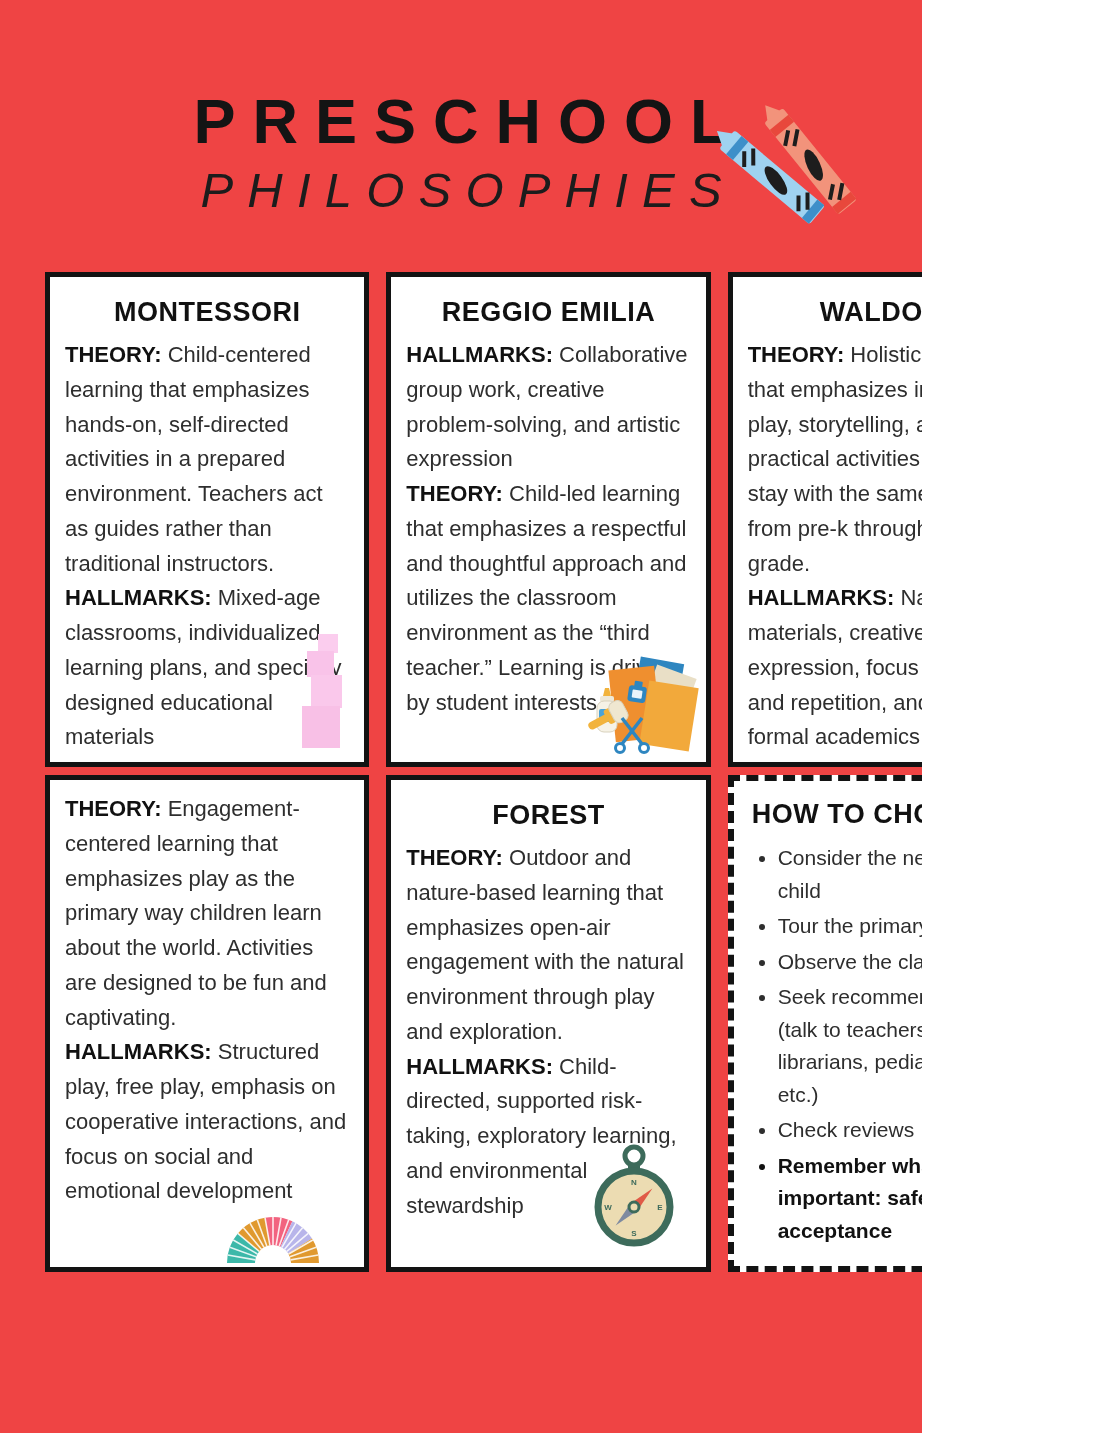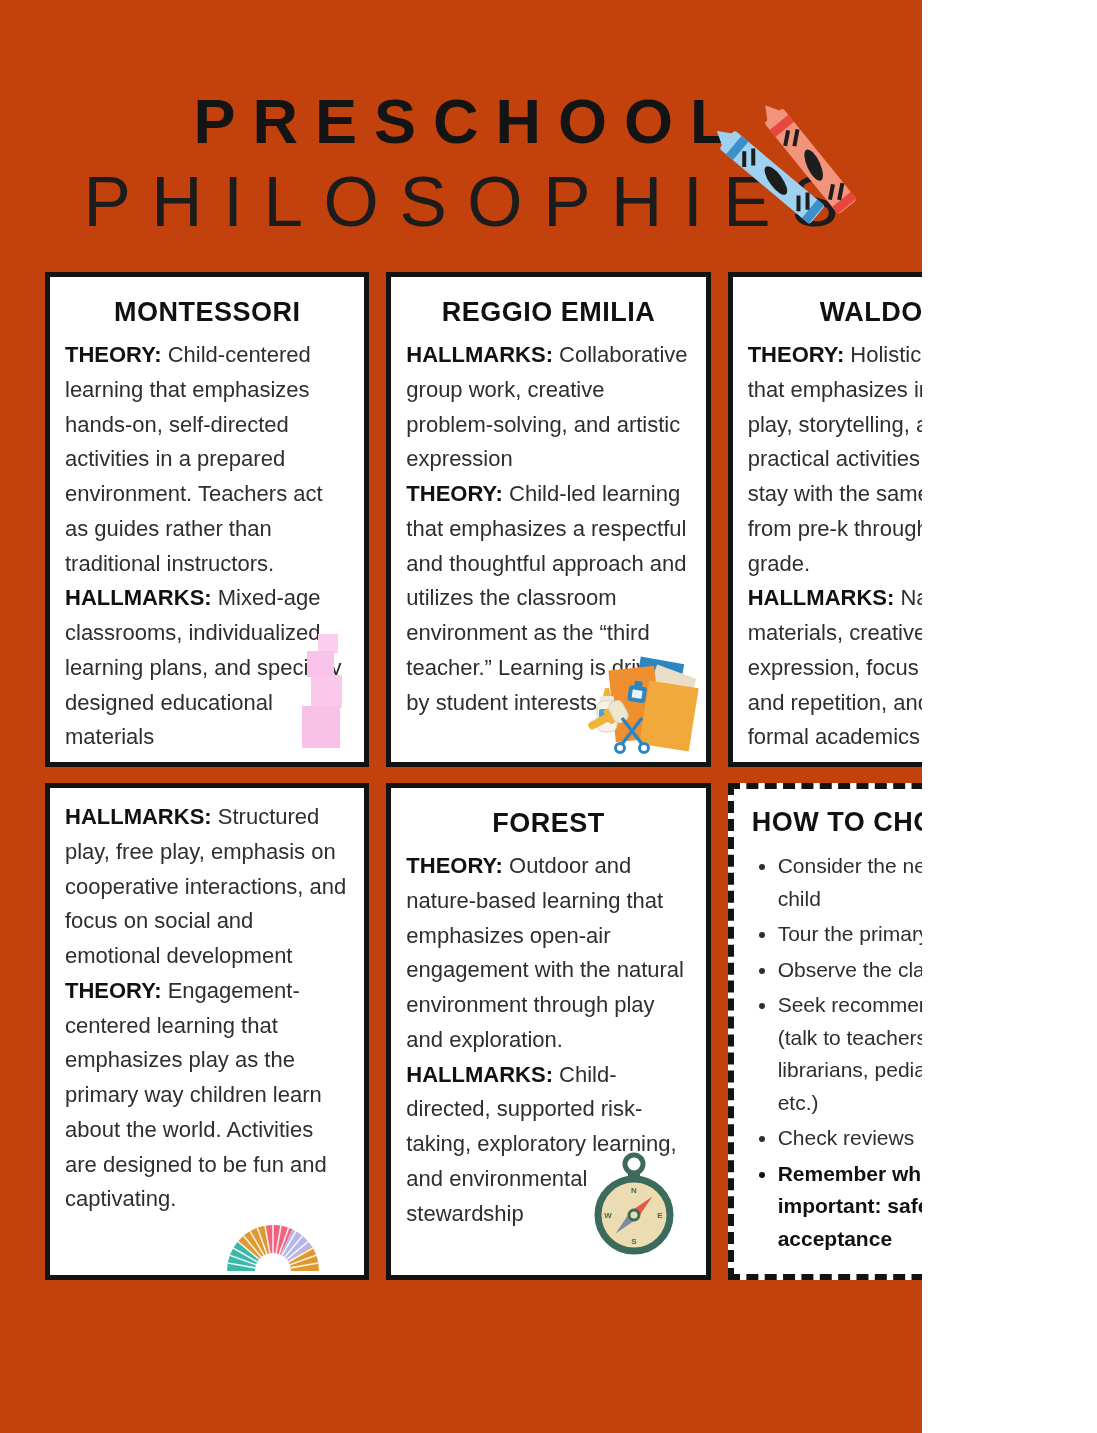--- a/index.html
+++ b/index.html
@@ -1,35 +1,35 @@
 <!DOCTYPE html>
 <html><head>
 <meta charset="utf-8">
 <style>
   html,body { margin:0; padding:0; background:#ffffff; }
   .page {
-    position:relative; width:922px; height:1433px; background:#c2410c;
+    position:relative; width:922px; height:1433px; background:#ef4444;
     font-family:"Liberation Sans", sans-serif; overflow:hidden;
   }
   
   .title-wrap { padding-top:90px; text-align:center; color:#141414; }
   .title-line1 {
     font-size:63px; font-weight:800; letter-spacing:0.27em; text-indent:0.27em;
     line-height:1; margin:0; color:#141414;
   }
   .title-line2 {
-    font-size:71px; font-weight:400; letter-spacing:0.29em; text-indent:0.29em;
-    line-height:1; margin:13px 0 0 0; color:#1c1c1c;
+    font-size:49px; font-weight:400; letter-spacing:0.29em; text-indent:0.29em;
+    line-height:1; margin:13px 0 0 0; color:#1c1c1c;font-style:italic;
   }
   .crayons { position:absolute; top:102px; right:50px; width:172px; height:152px; }
   
   .grid {
     position:absolute; left:45px; top:272px; width:1007px;
     display:grid; grid-template-columns:repeat(3,1fr);
-    grid-template-rows:495px 497px; gap:16px 17px;
+    grid-template-rows:495px 497px; gap:8px 17px;
   }
   .card {
     position:relative; box-sizing:border-box; background:#fff;
     border:5px solid #131313; padding:12px 15px 10px 15px;
   }
   .card h2 {
     margin:8px 0 10px 0; text-align:center; font-size:27px; font-weight:bold;
     letter-spacing:0.5px; color:#111111;
   }
   .card p { margin:0; font-size:22px; line-height:1.58; color:#2e2e2e; }
@@ -144,22 +144,22 @@
         <g transform="translate(78,26) rotate(12)">
           <ellipse cx="0" cy="8" rx="15" ry="16" fill="#c0754a"></ellipse>
           <path d="M6,2 Q11,9 6,18" stroke="#d99a6f" stroke-width="2.5" fill="none"></path>
           <rect x="-2" y="-20" width="4" height="10" rx="2" fill="#8a4e2c" transform="rotate(14)"></rect>
           <path d="M-17,1 Q-17,-11 0,-11 Q17,-11 17,1 Q9,5 0,5 Q-9,5 -17,1 Z" fill="#8a4e2c"></path>
         </g>
       </svg>
     </section>
 
     <section class="card">
+      <p><strong>THEORY:</strong> <span>Engagement-centered learning that emphasizes play as the primary way children learn about the world. Activities are designed to be fun and captivating.</span></p>
       <p><strong>HALLMARKS:</strong> <span>Structured play, free play, emphasis on cooperative interactions, and focus on social and emotional development</span></p>
-      <p><strong>THEORY:</strong> <span>Engagement-centered learning that emphasizes play as the primary way children learn about the world. Activities are designed to be fun and captivating.</span></p>
       <svg class="icon icon-slinky" width="110" height="80" viewBox="0 0 110 80">
         <path d="M9,78 A46,46 0 0 1 19.8,48.4 L41.2,66.4 A18,18 0 0 0 37,78 Z" fill="#3cb8a9"></path>
         <path d="M19.8,48.4 A46,46 0 0 1 47,32.7 L51.9,60.3 A18,18 0 0 0 41.2,66.4 Z" fill="#e0992f"></path>
         <path d="M47,32.7 A46,46 0 0 1 74.4,36.3 L62.6,61.7 A18,18 0 0 0 51.9,60.3 Z" fill="#f2637f"></path>
         <path d="M74.4,36.3 A46,46 0 0 1 94,53.6 L70.3,68.5 A18,18 0 0 0 62.6,61.7 Z" fill="#b8b5ea"></path>
         <path d="M94,53.6 A46,46 0 0 1 101,78 L73,78 A18,18 0 0 0 70.3,68.5 Z" fill="#e0992f"></path>
         <path d="M37.3,74.9 L9.7,70 M38.1,71.8 L11.8,62.3 M39.4,69 L15.2,55 M41.2,66.4 L19.8,48.4 M43.4,64.2 L25.4,42.8 M46,62.4 L32,38.2 M48.8,61.1 L39.3,34.8 M51.9,60.3 L47,32.7 M55,60 L55,32 M58.1,60.3 L63,32.7 M61.2,61.1 L70.7,34.8 M64,62.4 L78,38.2 M66.6,64.2 L84.6,42.8 M68.8,66.4 L90.2,48.4 M70.6,69 L94.8,55 M71.9,71.8 L98.2,62.3 M72.7,74.9 L100.3,70" stroke="#ffffff" stroke-width="1.6" opacity="0.85" fill="none"></path>
       </svg>
     </section>
 

